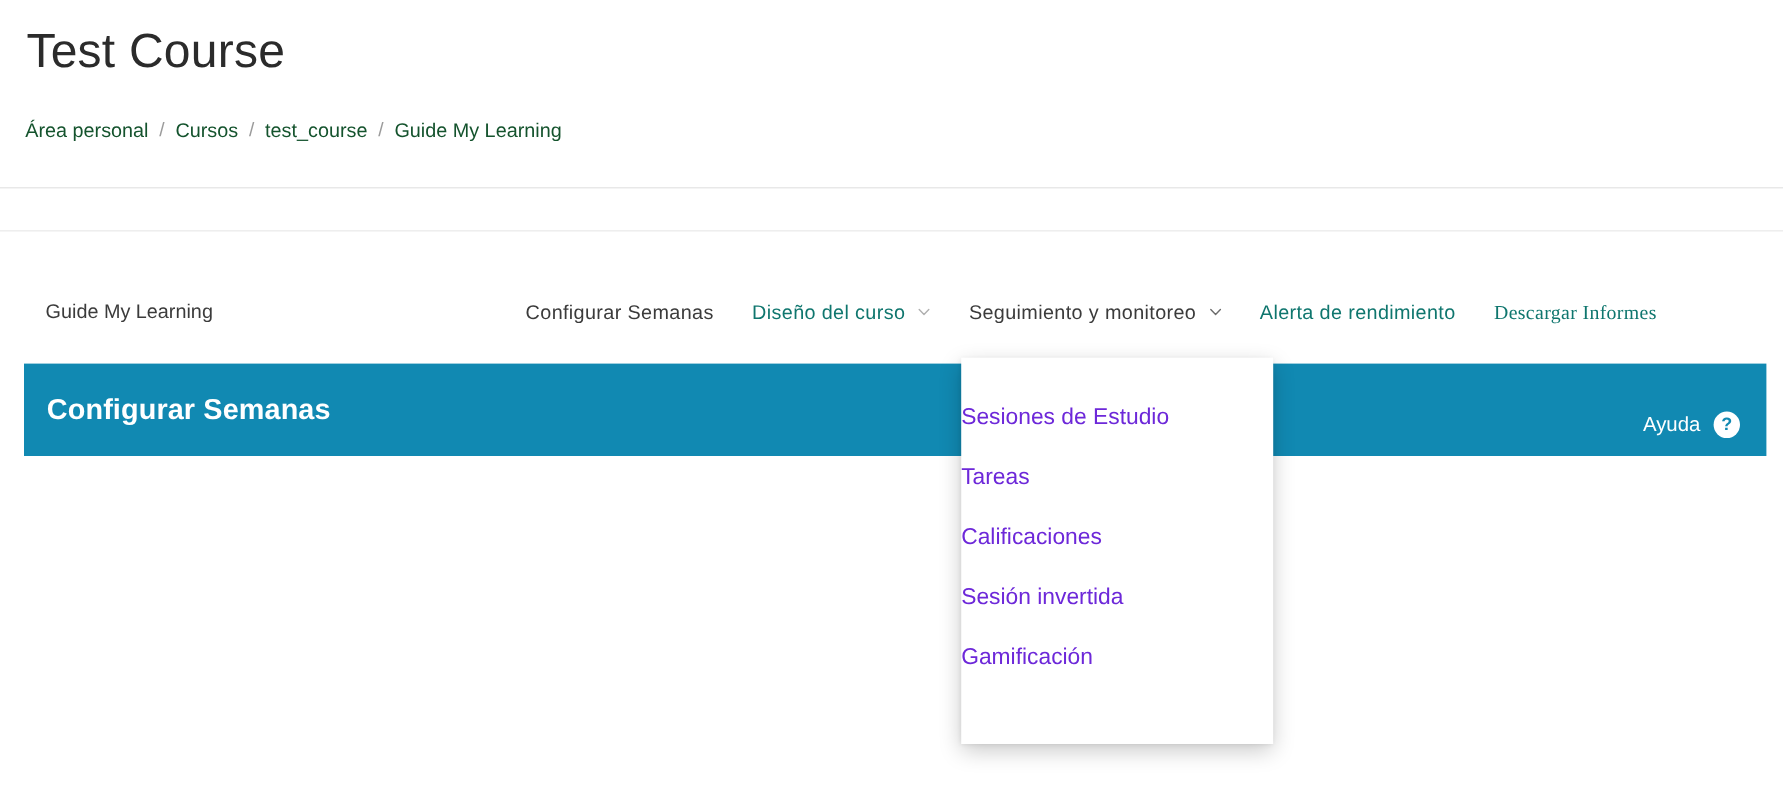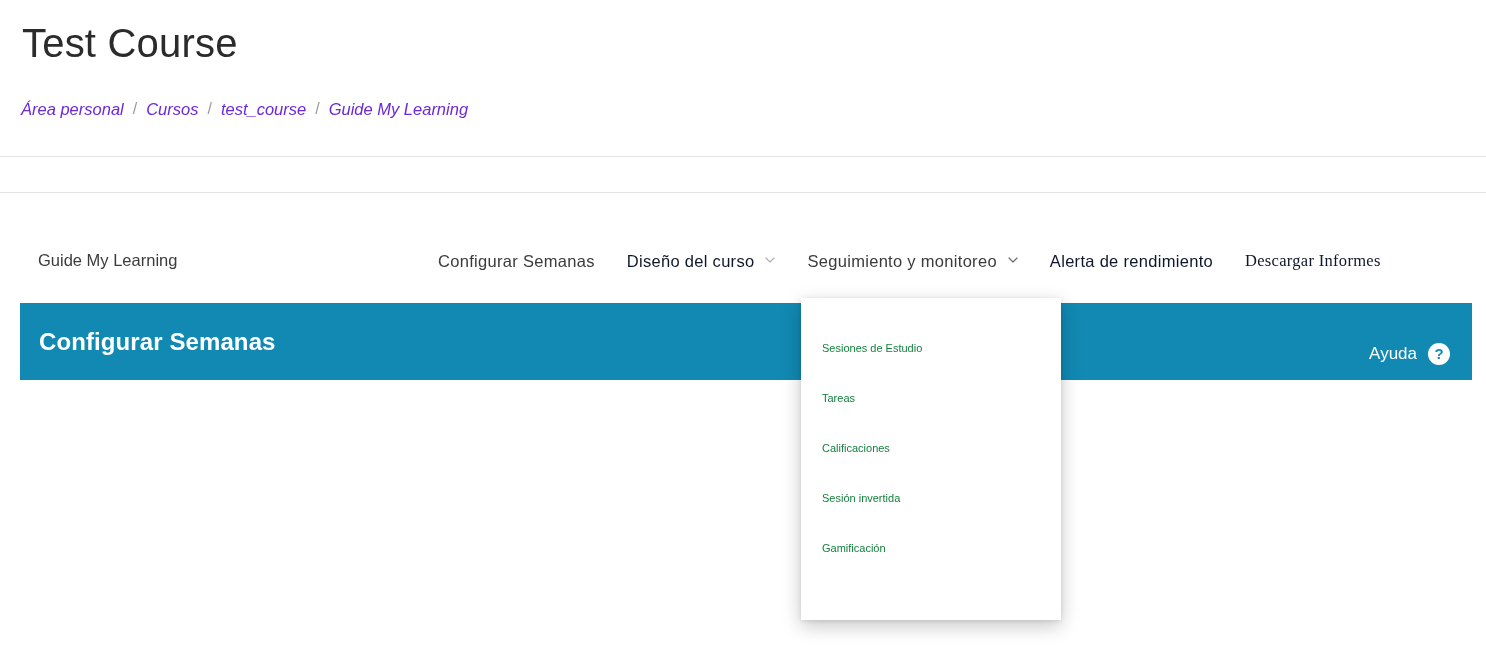--- a/index.html
+++ b/index.html
@@ -40,23 +40,22 @@
     position: absolute;
     left: 21px;
     top: 101px;
     display: flex;
     align-items: center;
     font-size: 16.5px;
     line-height: 1;
     white-space: nowrap;
   }
   .breadcrumb a {
-    color: #6d28d9;
+    color: #14532d;
     text-decoration: none;
-    font-style: italic;
   }
   .breadcrumb .crumb-sep {
     color: #9b9b9b;
     margin: 0 9px;
     font-size: 16px;
   }
 
   
   .rule {
     position: absolute;
@@ -91,21 +90,21 @@
     left: 438px;
     top: 58px;
     display: flex;
     align-items: center;
     white-space: nowrap;
   }
   .nav-item {
     display: flex;
     align-items: center;
     font-size: 16.5px;
-    color: #0f172a;
+    color: #0f766e;
     margin-right: 32px;
     cursor: pointer;
     letter-spacing: 0.3px;
   }
   .nav-item:last-child { margin-right: 0; font-family: Liberation Serif, serif; }
   .nav-item.is-active { color: #3b3b3b; }
   .nav-item .chev {
     display: inline-block;
     margin-left: 11px;
     width: 10px;
@@ -167,23 +166,22 @@
     width: 260px;
     height: 322px;
     background: #ffffff;
     box-shadow: 0 6px 18px rgba(0,0,0,0.22), 0 1px 4px rgba(0,0,0,0.10);
     padding-top: 25px;
     z-index: 20;
   }
   .dropdown-item {
     height: 50px;
     line-height: 50px;
-    padding-left: 21px;
-    font-size: 11px;
-    color: #15803d;
+    font-size: 19px;
+    color: #6d28d9;
     cursor: pointer;
     white-space: nowrap;
   }
 </style>
 </head>
 <body>
 
 <div class="page">
 
   <div class="page-title">Test Course</div>

